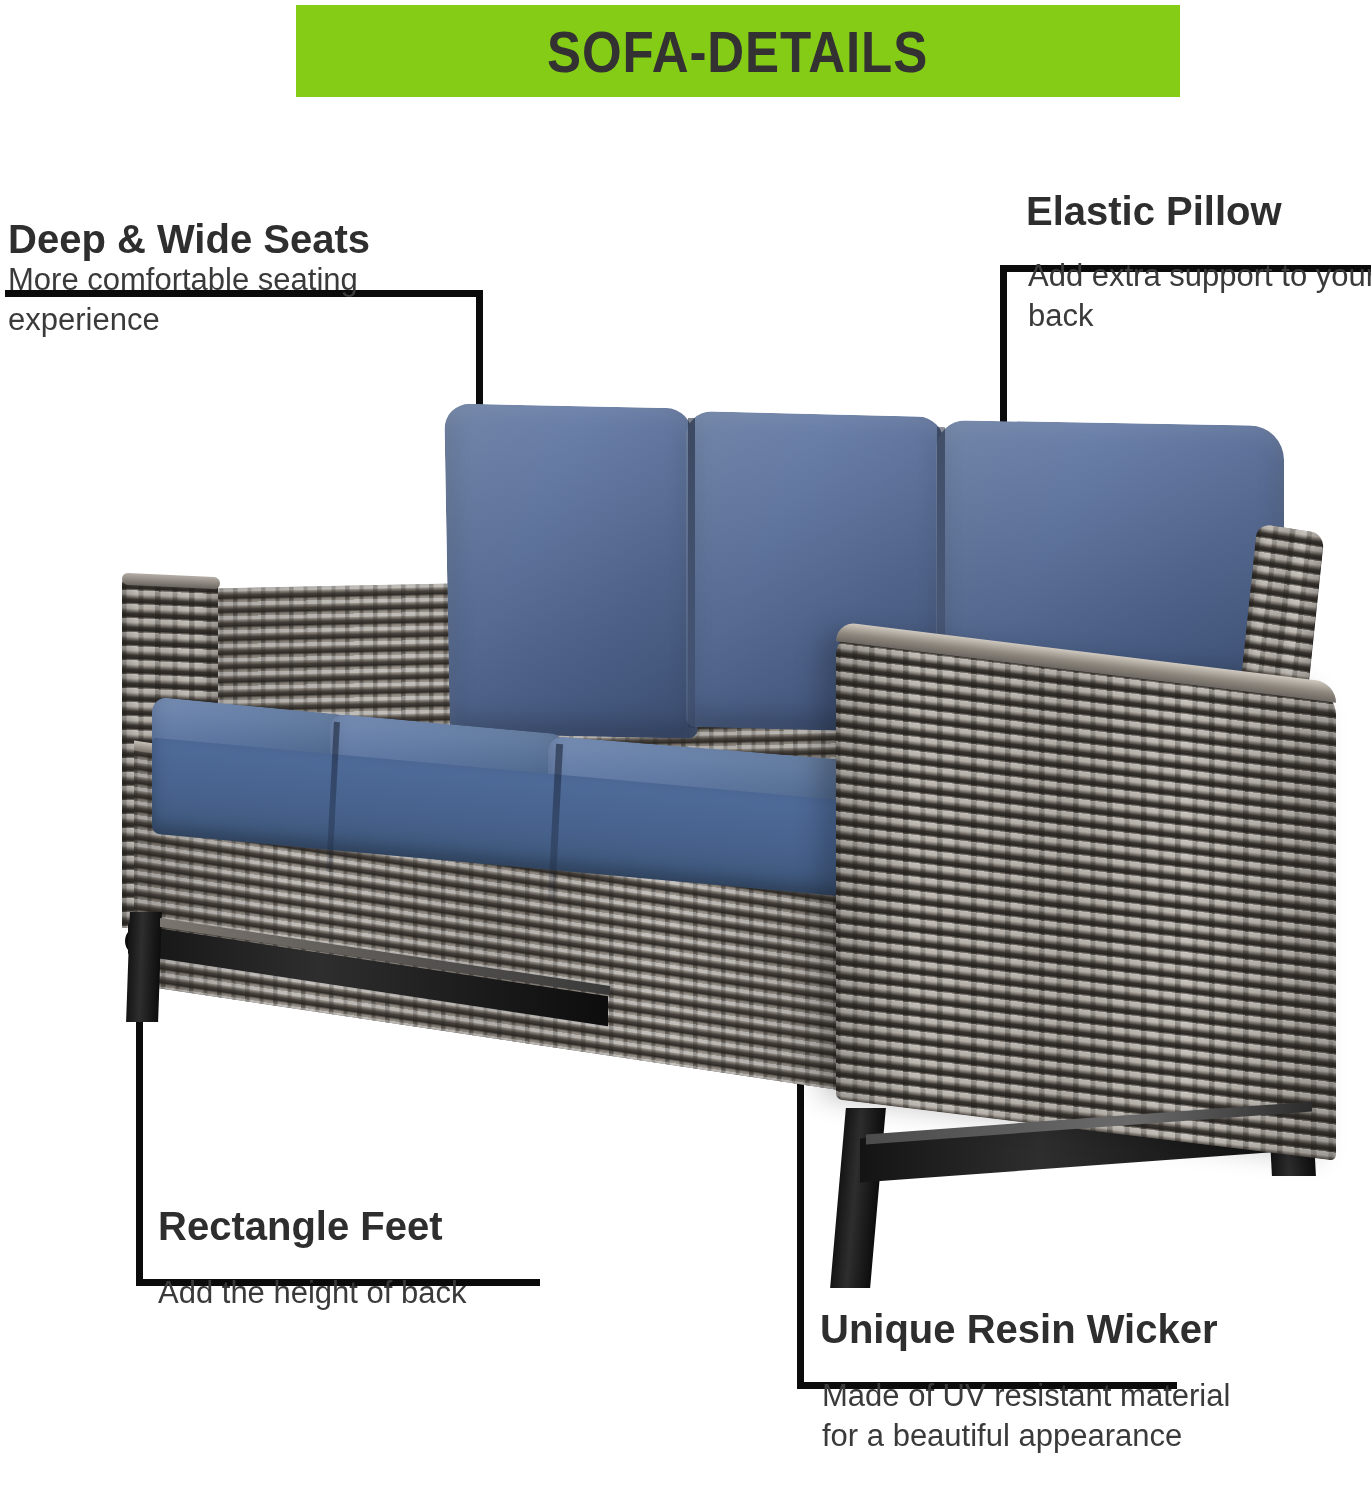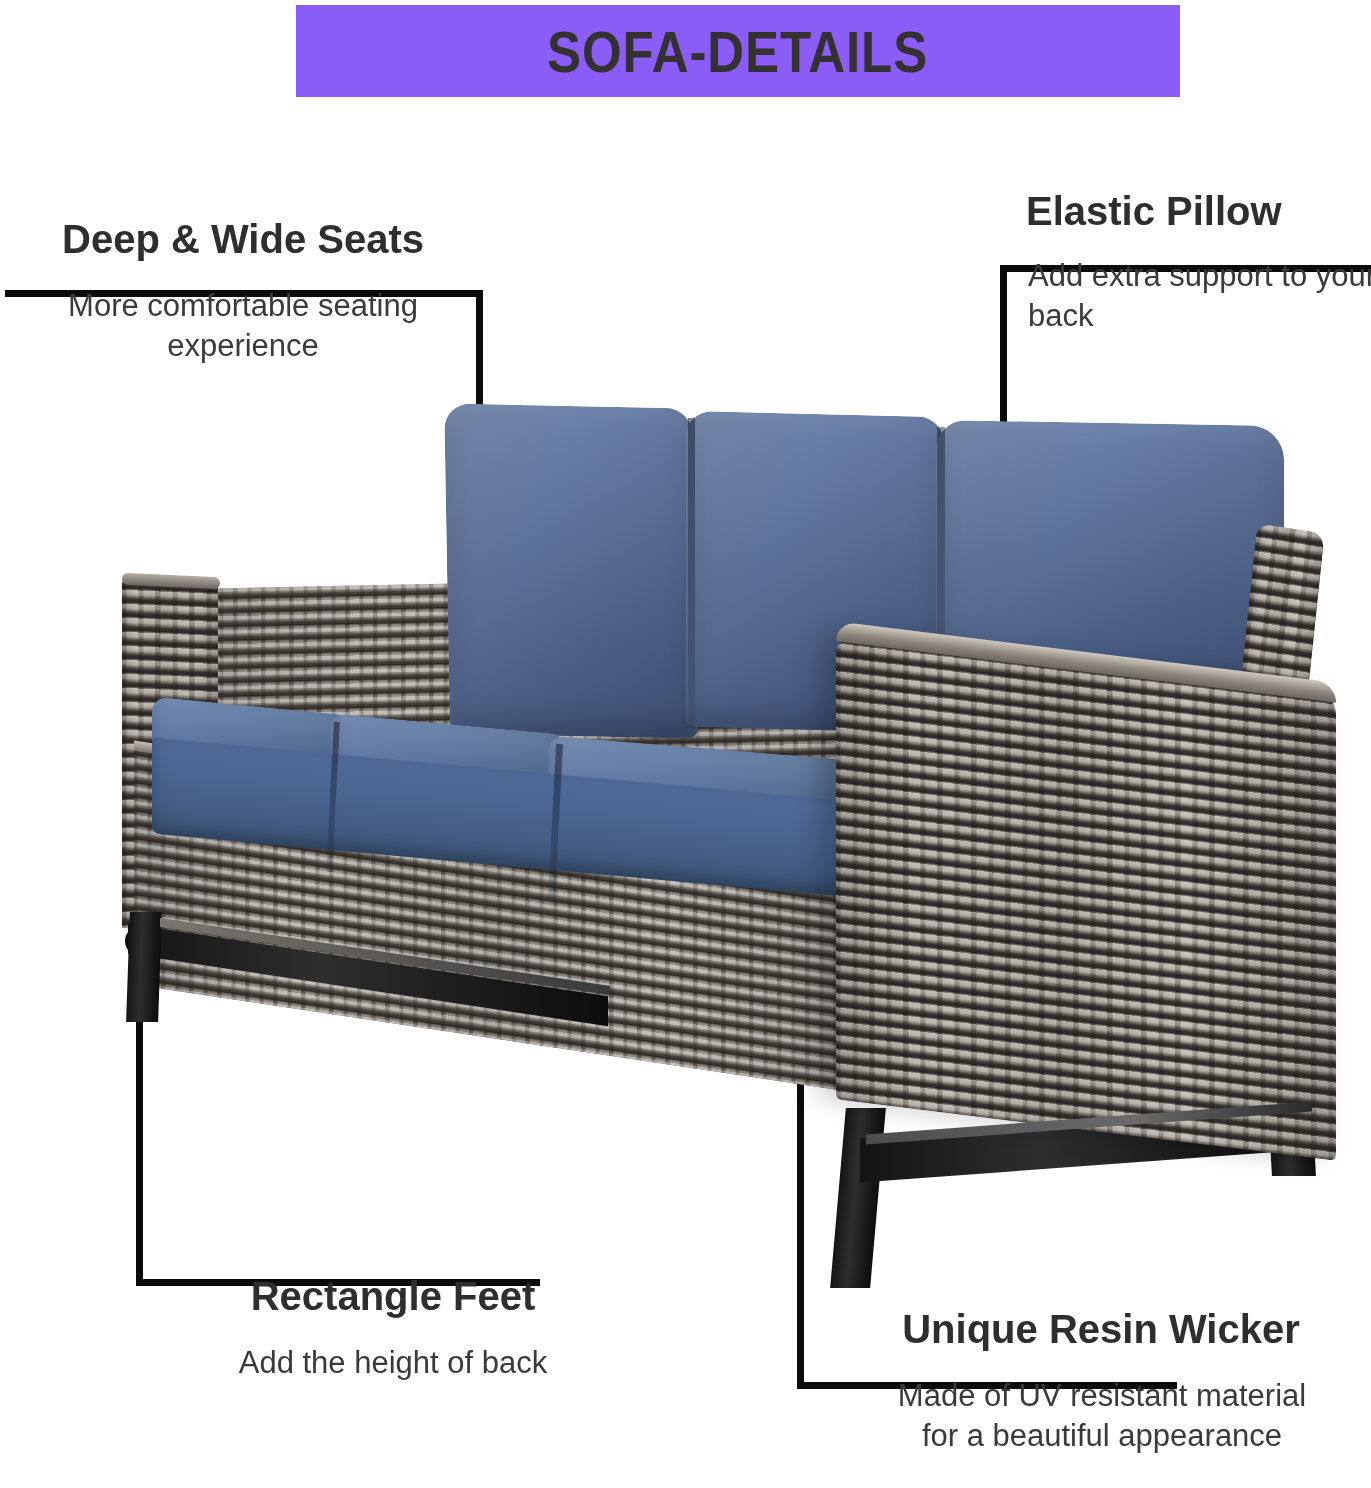--- a/index.html
+++ b/index.html
@@ -2,39 +2,39 @@
 <html><head>
 <meta charset="utf-8">
 <title>Sofa Details</title>
 <style>
   html,body{margin:0;padding:0;background:#fff;}
   body{width:1371px;height:1488px;position:relative;overflow:hidden;
        font-family:"Liberation Sans","DejaVu Sans",sans-serif;color:#2f2f2f;}
 
   
   #banner{position:absolute;left:296px;top:5px;width:884px;height:92px;
-          background:#8b5cf6;display:flex;align-items:center;justify-content:center;}
+          background:#84cc16;display:flex;align-items:center;justify-content:center;}
   #banner-title{font-size:58px;font-weight:700;color:#333131;letter-spacing:1px;
                 transform:scaleX(.88);transform-origin:center;white-space:nowrap;
                 font-family:"Liberation Sans","DejaVu Sans",sans-serif;}
 
   
-  .callout{position:absolute;text-align:center;}
+  .callout{position:absolute;}
   .c-title{font-size:40px;font-weight:700;color:#2e2e2e;white-space:nowrap;line-height:1.05;}
   .c-body{font-size:31px;font-weight:400;color:#3a3a3a;line-height:1.28;}
 
   #co-seats{left:5px;top:218px;}
   #co-seats .c-title{margin-left:3px;}
-  #co-seats .c-body{margin-top:26px;margin-left:3px;width:470px;}
+  #co-seats .c-body{margin-left:3px;width:470px;}
 
   #co-pillow{left:1010px;top:190px;text-align:left;}
   #co-pillow .c-title{margin-left:16px;}
   #co-pillow .c-body{margin-top:24px;margin-left:18px;width:350px;}
 
-  #co-feet{left:140px;top:1275px;}
+  #co-feet{left:140px;top:1205px;}
   #co-feet .c-title{margin-left:18px;}
   #co-feet .c-body{margin-top:26px;margin-left:18px;width:470px;}
 
   #co-wicker{left:800px;top:1308px;}
   #co-wicker .c-title{margin-left:20px;}
   #co-wicker .c-body{margin-top:26px;margin-left:22px;width:560px;}
 
   
   .lead{position:absolute;background:#0b0b0b;}
 

